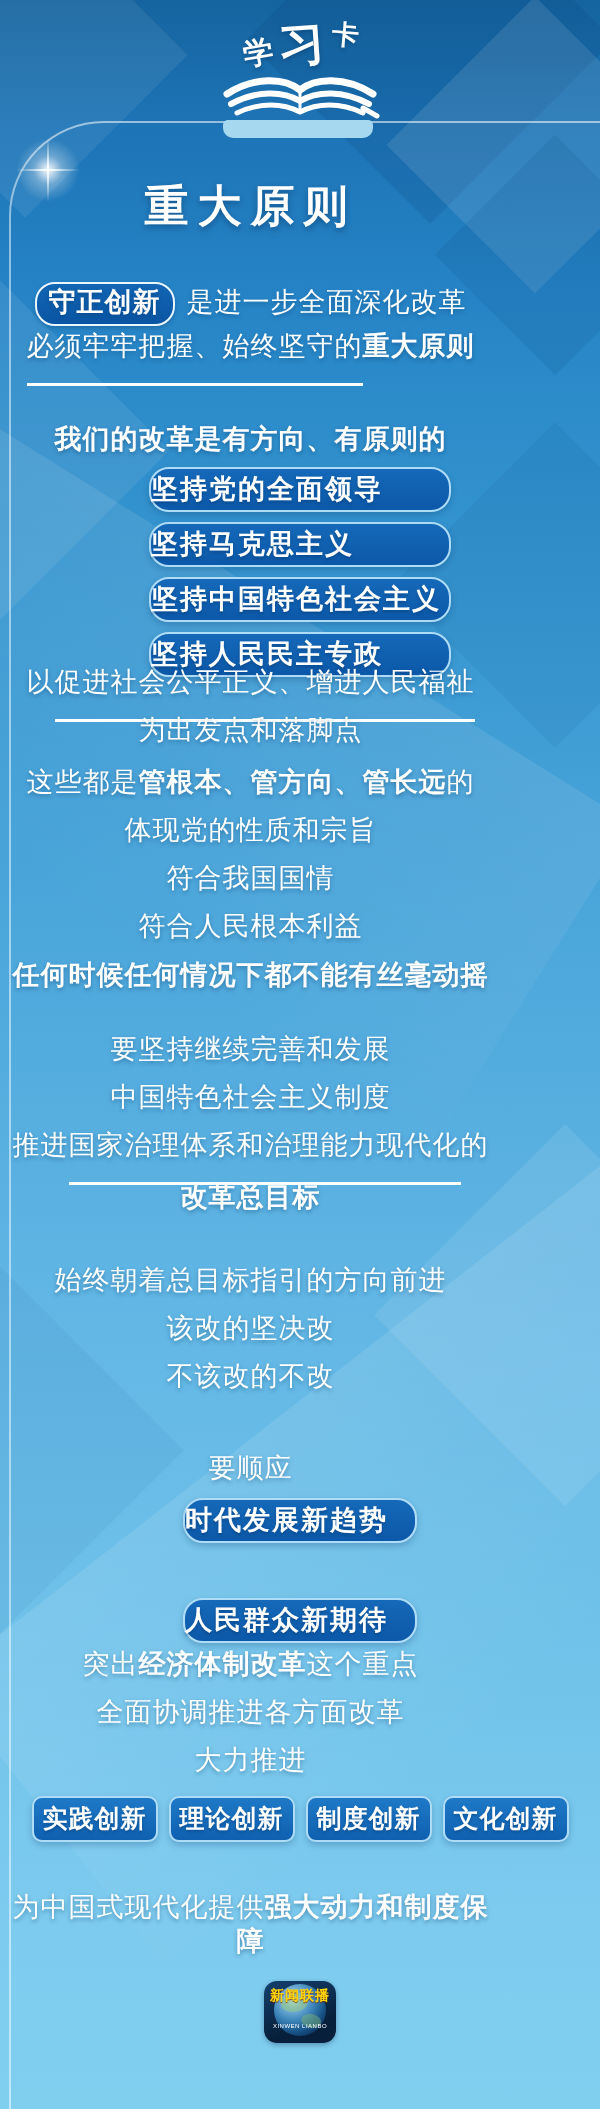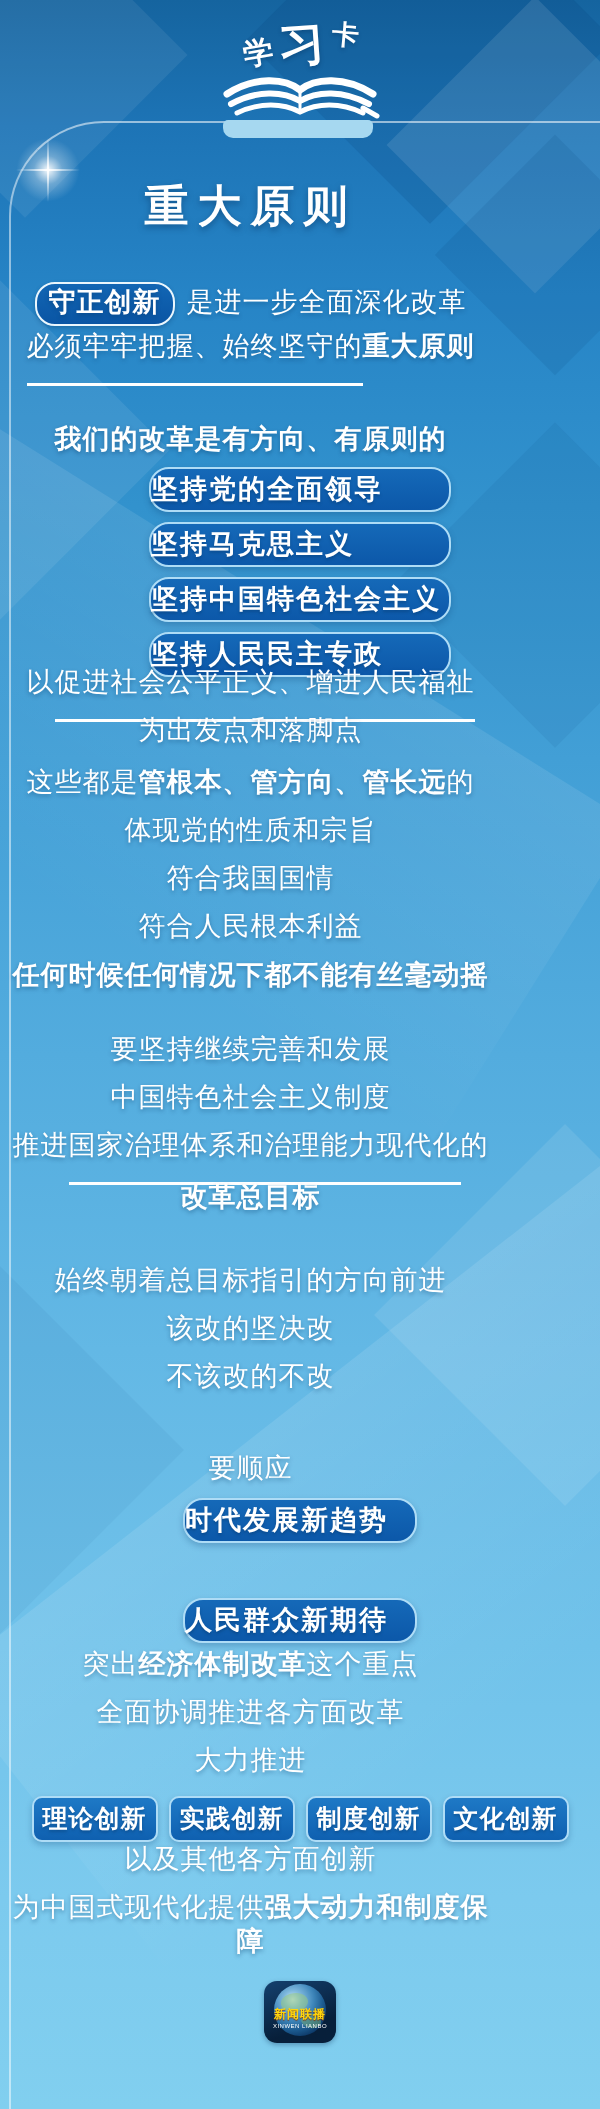--- a/index.html
+++ b/index.html
@@ -58,21 +58,21 @@
     text-shadow:0 2px 3px rgba(6,50,96,.4);box-shadow:0 3px 6px rgba(8,53,102,.25);}
   
   .flogo{position:absolute;left:50%;transform:translateX(-50%);top:1981px;width:72px;height:62px;border-radius:13px;
     background:linear-gradient(160deg,#14406e,#071f3a 70%);overflow:hidden;box-shadow:0 2px 5px rgba(8,40,80,.35);}
   .globe{position:absolute;left:10px;top:3px;width:52px;height:52px;border-radius:50%;
     background:radial-gradient(circle at 36% 30%,#cfeaf6 0%,#7fb9de 18%,#3f87bb 42%,#1c5b90 62%,#0a3260 82%,#06203f 100%);}
   .globe::before{content:"";position:absolute;left:7px;top:9px;width:27px;height:19px;transform:rotate(-15deg);
     background:rgba(150,200,130,.55);border-radius:45% 60% 50% 60%;}
   .globe::after{content:"";position:absolute;right:5px;bottom:8px;width:20px;height:14px;transform:rotate(20deg);
     background:rgba(130,185,115,.45);border-radius:60% 45% 60% 50%;}
-  .flogo-cn{position:absolute;left:0;width:100%;top:25px;text-align:center;color:#ffd60a;font-size:12px;font-weight:700;
+  .flogo-cn{position:absolute;left:0;width:100%;top:6px;text-align:center;color:#ffd60a;font-size:14px;font-weight:700;
     letter-spacing:1px;text-shadow:0 1px 1px rgba(130,45,0,.85);}
   .flogo-en{position:absolute;left:0;width:100%;top:42px;text-align:center;color:#fff;font-size:6px;letter-spacing:.5px;}
 </style>
 </head>
 <body>
 
 <div class="page">
 
   <div class="dm d1"></div>
   <div class="dm d2"></div>
@@ -145,27 +145,26 @@
   <div class="kbox mbox" style="top:1498px">时代发展新趋势</div>
   <div class="kbox mbox" style="top:1598px">人民群众新期待</div>
 
   <div class="row" style="top:1648px">
     <span>突出</span><span class="b">经济体制改革</span><span>这个重点</span>
   </div>
   <div class="row" style="top:1696px">全面协调推进各方面改革</div>
   <div class="row" style="top:1744px">大力推进</div>
 
   <div class="srow" style="top:1796px">
+    <span class="sbox">实践创新</span>
     <span class="sbox">理论创新</span>
-    <span class="sbox">实践创新</span>
     <span class="sbox">制度创新</span>
     <span class="sbox">文化创新</span>
   </div>
 
-  <div class="row" style="top:1843px">以及其他各方面创新</div>
   <div class="row" style="top:1891px">
     <span>为中国式现代化提供</span><span class="b">强大动力和制度保障</span>
   </div>
 
   <div class="flogo">
     <div class="globe"></div>
     <div class="flogo-cn">新闻联播</div>
     <div class="flogo-en">XINWEN LIANBO</div>
   </div>
 

